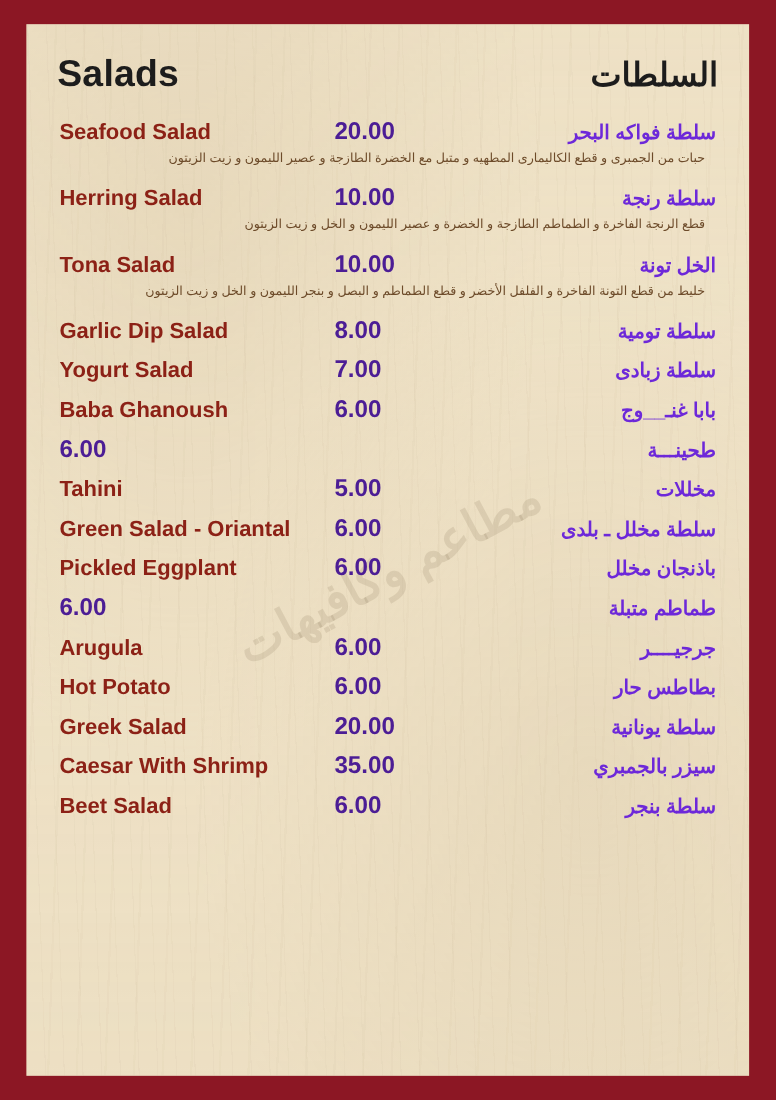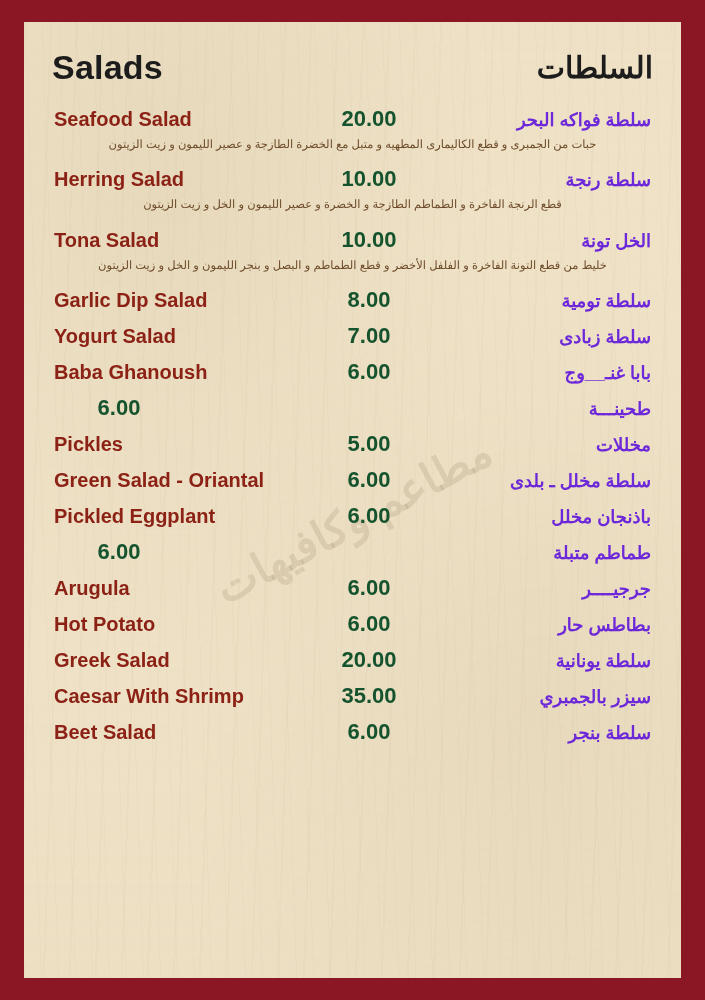--- a/index.html
+++ b/index.html
@@ -91,37 +91,36 @@
     flex: 0 0 auto;
     width: 250px;
     font-size: 20px;
     font-weight: bold;
     color: #8c2116;
     white-space: nowrap;
   }
   .price {
     flex: 0 0 auto;
     width: 130px;
-    text-align: center;
     font-size: 22px;
     font-weight: bold;
-    color: #14532d;
+    color: #4c1d95;
   }
   .name-ar {
     flex: 1 1 auto;
     text-align: right;
     direction: rtl;
     font-size: 18px;
     font-weight: bold;
     color: #6d28d9;
     white-space: nowrap;
   }
   .desc-ar {
     direction: rtl;
-    text-align: center;
+    text-align: right;
     font-size: 11.5px;
     color: #6d4b2a;
     line-height: 1.5;
     padding: 1px 12px 6px 12px;
   }
 </style>
 </head>
 <body>
 
 <div class="page">
@@ -190,21 +189,21 @@
 
       <div class="item">
         <div class="item-row">
           <div class="price">6.00</div>
           <div class="name-ar">طحينـــة</div>
         </div>
       </div>
 
       <div class="item">
         <div class="item-row">
-          <div class="name-en">Pickles</div>
+          <div class="name-en">Tahini</div>
           <div class="price">5.00</div>
           <div class="name-ar">مخللات</div>
         </div>
       </div>
 
       <div class="item">
         <div class="item-row">
           <div class="name-en">Green Salad - Oriantal</div>
           <div class="price">6.00</div>
           <div class="name-ar">سلطة مخلل ـ بلدى</div>

